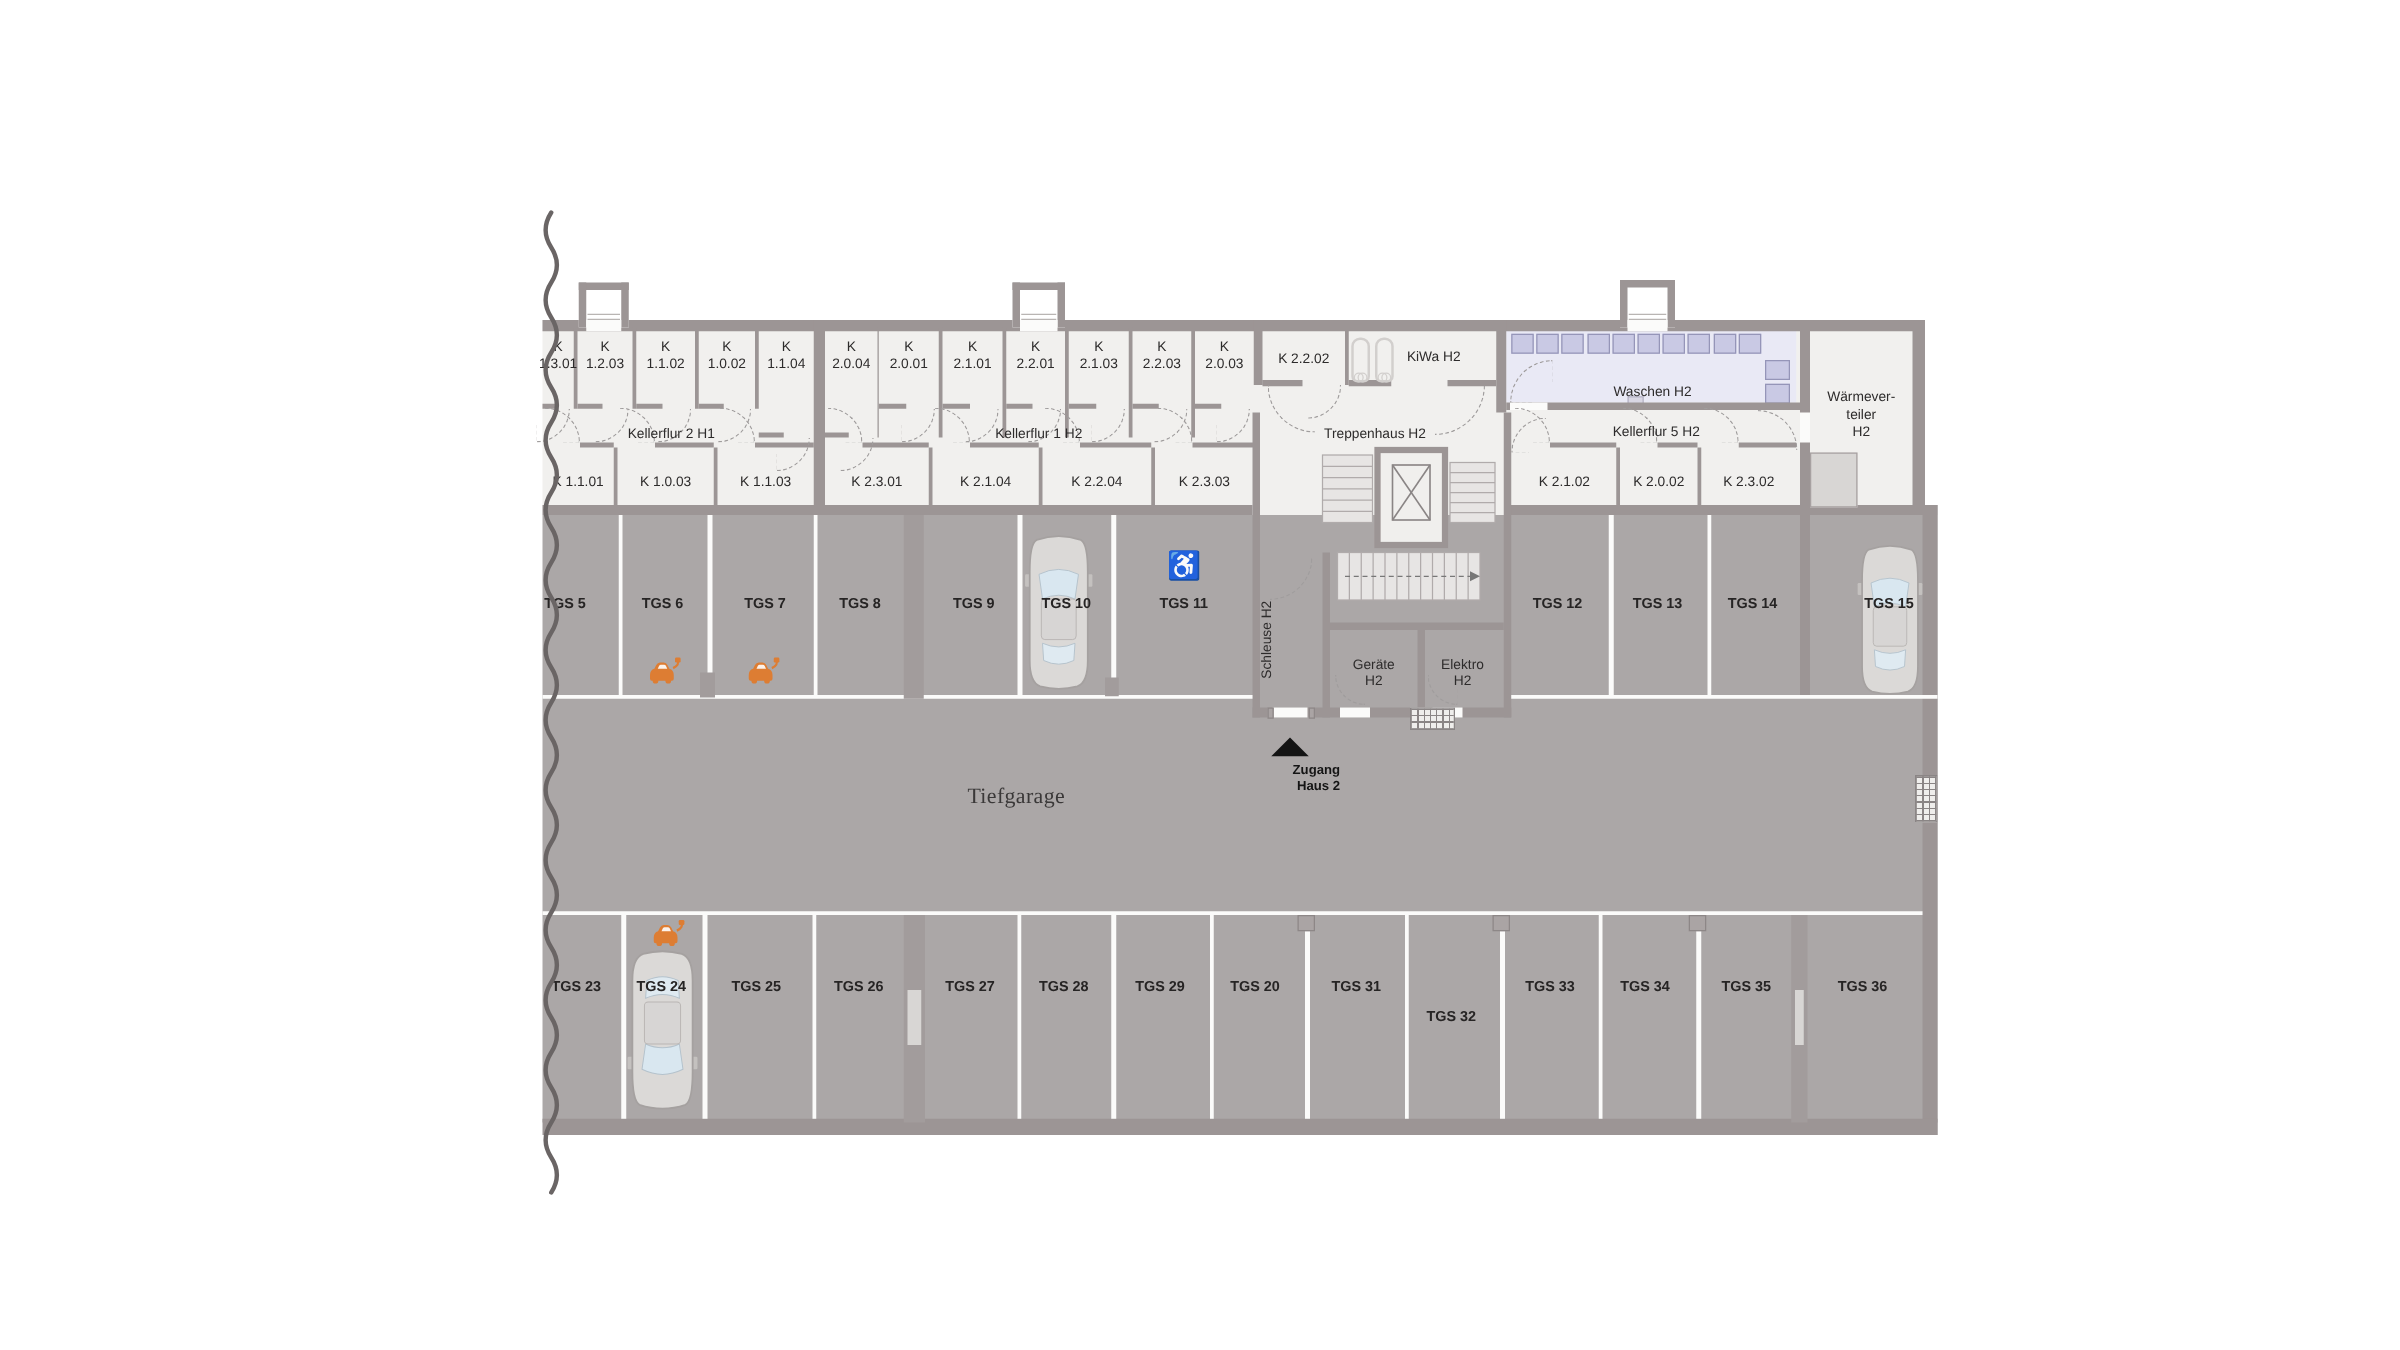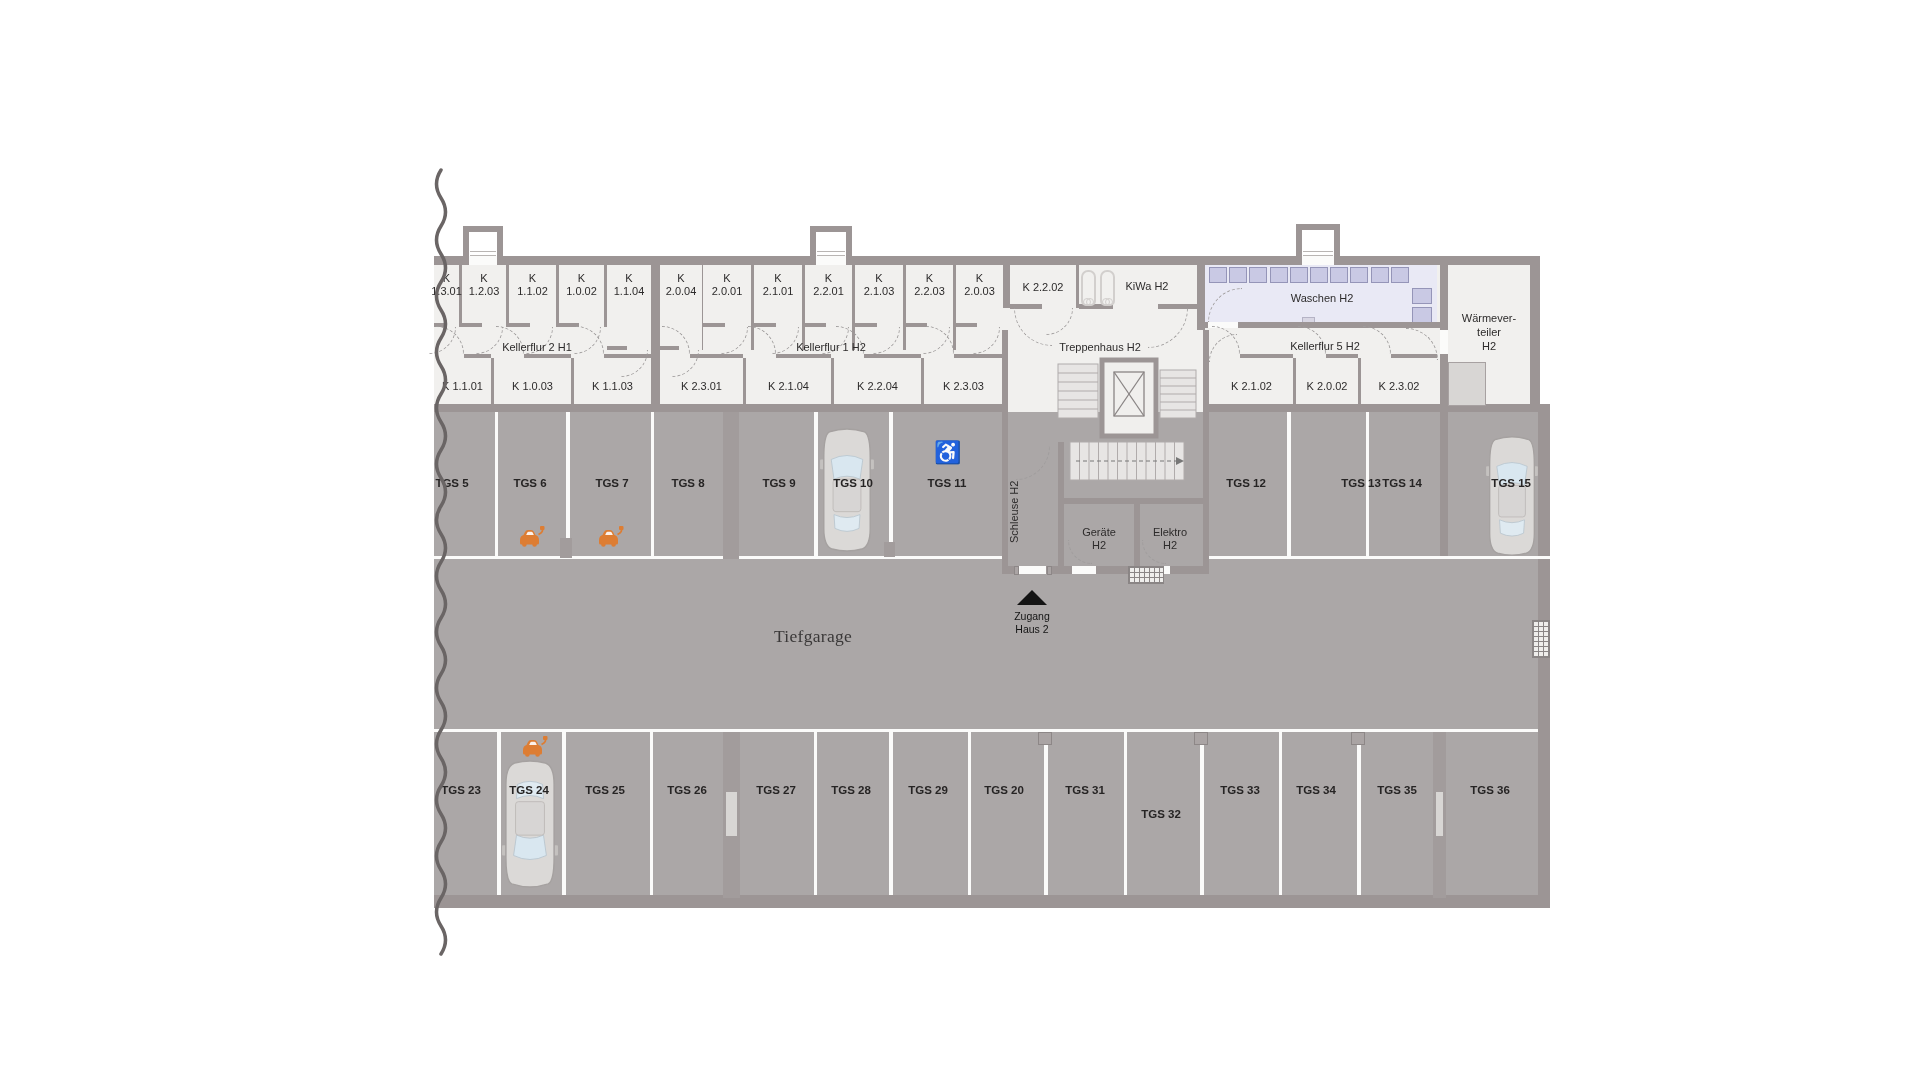--- a/index.html
+++ b/index.html
@@ -13,21 +13,21 @@
   .wline{background:#fbfbfa;}
   .pillar{background:#a29c9c;}
   .pillar-in{background:#d8d6d4;}
   .cap{background:#aaa4a4;border:1px solid #8d8787;}
   .lbl{position:absolute;color:#2d2b2b;text-align:center;white-space:pre-line;
        line-height:1.2;z-index:40;}
   .rlbl{font-size:11px;}
   .tgs{font-size:11.5px;font-weight:bold;color:#262424;}
   .cor{font-size:11px;}
   .big{font-size:17.5px;color:#3a3838;letter-spacing:.3px;}
-  .zug{font-size:10.5px;font-weight:normal;color:#141414;line-height:1.25;}
+  .zug{font-size:10.5px;font-weight:bold;color:#141414;line-height:1.25;text-align:right;}
   .vert{writing-mode:vertical-rl;transform:rotate(180deg);}
   .arc{position:absolute;border:1.2px dashed #a09d9d;box-sizing:border-box;z-index:25;}
   .arc.tl{border-right:none;border-bottom:none;border-top-left-radius:100%;}
   .arc.tr{border-left:none;border-bottom:none;border-top-right-radius:100%;}
   .arc.bl{border-right:none;border-top:none;border-bottom-left-radius:100%;}
   .arc.br{border-left:none;border-top:none;border-bottom-right-radius:100%;}
   .wm{background:#c9c9e4;border:1px solid #9595b8;}
   .laundry{background:#e9e9f5;}
   .grate{background:#efeeec;border:1px solid #8a8585;
     background-image:repeating-linear-gradient(90deg,#8a8585 0 1px,transparent 1px 5px),
@@ -167,21 +167,21 @@
     <div class="arc br" style="left: 1148px; top: 308px; width: 40px; height: 40px;"></div>
     <div class="stroller abs" style="left: 1081px; top: 270px; width: 15px; height: 36px;">
       <div class="wheel" style="left: 0px; bottom: -2px;"></div>
       <div class="wheel" style="right: 0px; bottom: -2px;"></div>
     </div>
     <div class="stroller abs" style="left: 1100px; top: 270px; width: 15px; height: 36px;">
       <div class="wheel" style="left: 0px; bottom: -2px;"></div>
       <div class="wheel" style="right: 0px; bottom: -2px;"></div>
     </div>
     <div class="lbl rlbl" style="left: 1097px; top: 280px; width: 100px;">KiWa H2</div>
-    <div class="lbl rlbl" style="left: 1262px; top: 292px; width: 120px;">Waschen H2</div>
+    <div class="lbl rlbl" style="left: 1262px; top: 308px; width: 120px;">Waschen H2</div>
     <div class="arc tl" style="left: 1208px; top: 288px; width: 34px; height: 34px;"></div>
     <div class="lbl rlbl" style="left: 1449px; top: 312px; width: 80px;">Wärmever-</div>
     <div class="lbl rlbl" style="left: 1449px; top: 326px; width: 80px;">teiler</div>
     <div class="lbl rlbl" style="left: 1449px; top: 340px; width: 80px;">H2</div>
     <div class="arc tr" style="left: 1406px; top: 328px; width: 32px; height: 32px;"></div>
     <div class="lbl cor" style="left: 467px; top: 341px; width: 140px;">Kellerflur 2 H1</div>
     <div class="lbl cor" style="left: 761px; top: 341px; width: 140px;">Kellerflur 1 H2</div>
     <div class="lbl cor" style="left: 1030px; top: 341px; width: 140px;">Treppenhaus H2</div>
     <div class="lbl cor" style="left: 1255px; top: 340px; width: 140px;">Kellerflur 5 H2</div>
     <div class="wall abs" style="left: 464px; top: 354px; width: 27px; height: 4px;"></div>
@@ -309,21 +309,21 @@
   <path d="M7.2,9 l1,-2.2 q.5,-1 1.5,-1 h2.6 q1,0 1.5,1 L14.8,9 z" fill="#fff" opacity=".9"></path>
   <path d="M19.5,8.5 q5.5,-2.5 3.5,-6.5" stroke="#dd7d33" stroke-width="1.8" fill="none"></path>
   <rect x="21" y="0" width="4.5" height="4" rx="1" fill="#dd7d33"></rect>
     </svg>
     <div class="lbl tgs" style="left: 653px; top: 477px; width: 70px;">TGS 8</div>
     <div class="lbl tgs" style="left: 744px; top: 477px; width: 70px;">TGS 9</div>
     <div class="lbl tgs" style="left: 818px; top: 477px; width: 70px;">TGS 10</div>
     <div class="lbl tgs" style="left: 912px; top: 477px; width: 70px;">TGS 11</div>
     <div class="lbl wc" style="left: 934px; top: 442px; width: 26px;">♿</div>
     <div class="lbl tgs" style="left: 1211px; top: 477px; width: 70px;">TGS 12</div>
-    <div class="lbl tgs" style="left: 1291px; top: 477px; width: 70px; padding-left: 35px;">TGS 13</div>
+    <div class="lbl tgs" style="left: 1291px; top: 477px; width: 70px;">TGS 13</div>
     <div class="lbl tgs" style="left: 1367px; top: 477px; width: 70px;">TGS 14</div>
     <div class="lbl tgs" style="left: 1461px; top: 477px; width: 70px; text-align: right;">TGS 15</div>
     <div class="wline abs" style="left: 497px; top: 732px; width: 3.5px; height: 163px;"></div>
     <div class="wline abs" style="left: 562px; top: 732px; width: 3.5px; height: 163px;"></div>
     <div class="wline abs" style="left: 649.5px; top: 732px; width: 3.5px; height: 163px;"></div>
     <div class="wline abs" style="left: 813.5px; top: 732px; width: 3.5px; height: 163px;"></div>
     <div class="wline abs" style="left: 889px; top: 732px; width: 3.5px; height: 163px;"></div>
     <div class="wline abs" style="left: 967.5px; top: 732px; width: 3.5px; height: 163px;"></div>
     <div class="wline abs" style="left: 1044px; top: 732px; width: 3.5px; height: 163px;"></div>
     <div class="wline abs" style="left: 1123.5px; top: 732px; width: 3.5px; height: 163px;"></div>

